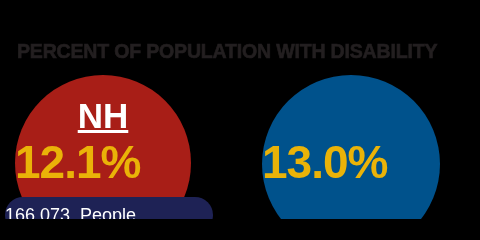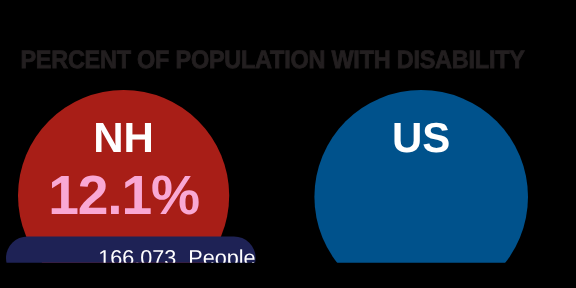--- a/index.html
+++ b/index.html
@@ -73,48 +73,49 @@
   .stat-label {
     position: absolute;
     width: 176px;
     text-align: center;
     color: #ffffff;
     font-family: "Liberation Sans", sans-serif;
     font-weight: 700;
     font-size: 35px;
     line-height: 35px;
     white-space: nowrap;
+    text-decoration: underline;
   }
   #stat-label-nh { left: 15px; top: 62px; }
   #stat-label-us { left: 22px; top: 62px; width: 178px; }
 
   .stat-value {
     position: absolute;
     width: 176px;
-    text-align: center;
-    color: #f9a8d4;
+    text-align: left;
+    color: #eab308;
     font-family: "Liberation Sans", sans-serif;
     font-weight: 700;
     font-size: 46px;
     line-height: 46px;
     letter-spacing: -1px;
     white-space: nowrap;
   }
   #stat-value-nh { left: 15px; top: 103px; }
   #stat-value-us { left: 22px; top: 103px; width: 178px; }
 
   
   .stat-banner {
     position: absolute;
     height: 36px;
     background: #1e2255;
     border-radius: 18px;
     display: flex;
     align-items: center;
-    justify-content: flex-end;
+    justify-content: flex-start;
   }
   #stat-banner-nh {
     left: 5px;
     top: 161px;
     width: 208px;
   }
   #stat-banner-us {
     left: 12px;
     top: 161px;
     width: 204px;
@@ -139,16 +140,16 @@
     <div class="stat-circle" id="stat-circle-nh"></div>
     <div class="stat-label" id="stat-label-nh">NH</div>
     <div class="stat-value" id="stat-value-nh">12.1%</div>
     <div class="stat-banner" id="stat-banner-nh">
       <span class="stat-banner-text">166,073  People</span>
     </div>
   </div>
 
   <div class="stat-group" id="stat-group-us">
     <div class="stat-circle" id="stat-circle-us"></div>
-    <div class="stat-label" id="stat-label-us">US</div>
+    <div class="stat-value" id="stat-value-us">13.0%</div>
   </div>
 
 </div>
 
 </body></html>

